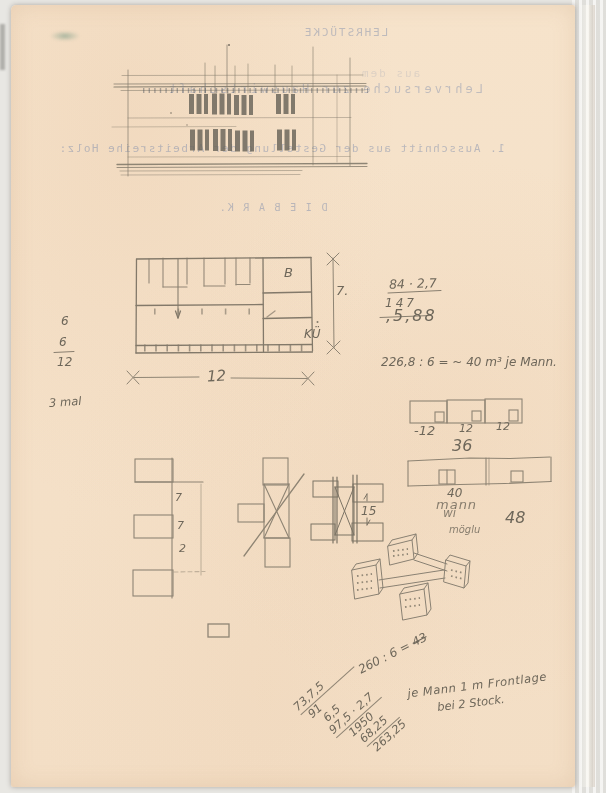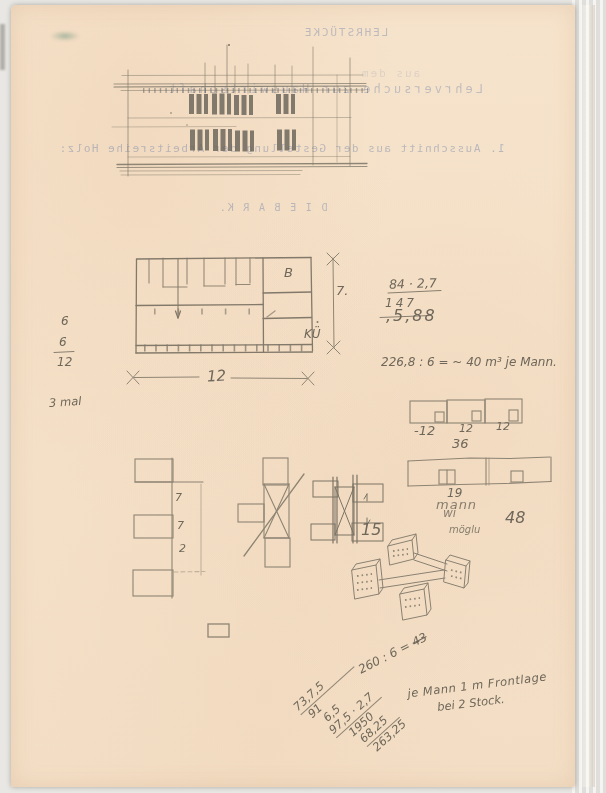--- a/index.html
+++ b/index.html
@@ -287,33 +287,33 @@
 <div class="hw" style="left:49px;top:395px;font-size:11.5px;transform:rotate(-4deg);">3 mal</div>
 
 <div class="hw" style="left:389px;top:276px;font-size:12.5px;transform:rotate(-2deg);">84 · 2,7</div>
 <div class="hw" style="left:385px;top:296px;font-size:12px;letter-spacing:3px;">147</div>
 <div class="hw" style="left:386px;top:306px;font-size:16px;letter-spacing:2px;">,5,88</div>
 <div class="hw" style="left:381px;top:315px;font-size:12px;margin-top:40px;">226,8 : 6 = ~ 40 m³ je Mann.</div>
 
 <div class="hw" style="left:414px;top:423px;font-size:13px;">-12</div>
 <div class="hw" style="left:459px;top:422px;font-size:11px;">12</div>
 <div class="hw" style="left:496px;top:420px;font-size:11px;">12</div>
-<div class="hw" style="left:452px;top:436px;font-size:13px;">36</div>
-
-<div class="hw" style="left:447px;top:486px;font-size:12px;">19</div>
+<div class="hw" style="left:452px;top:436px;font-size:16px;">36</div>
+
+<div class="hw" style="left:447px;top:486px;font-size:12px;">40</div>
 <div class="hw" style="left:505px;top:508px;font-size:16px;">48</div>
 <div class="hw" style="left:436px;top:497px;font-size:13px;letter-spacing:1px;opacity:.8;text-align:center;">mann</div>
 <div class="hw" style="left:443px;top:506px;font-size:12px;opacity:.8;">wi</div>
 <div class="hw" style="left:449px;top:513px;font-size:10px;opacity:.8;margin-top:11px;">möglu</div>
 
 <div class="hw" style="left:175px;top:491px;font-size:11px;">7</div>
 <div class="hw" style="left:177px;top:519px;font-size:11px;">7</div>
 <div class="hw" style="left:179px;top:542px;font-size:11px;">2</div>
 
-<div class="hw" style="left:361px;top:520px;font-size:16px;">15</div>
+<div class="hw" style="left:361px;top:504px;font-size:12px;">15</div>
 
 <div class="hw" style="left:356px;top:664px;font-size:12px;transform:rotate(-27deg);transform-origin:0 0;">
   <span>260 : 6 =</span>
   <span class="strike">43</span>
 </div>
 <div class="hw" style="left:407px;top:678px;font-size:11.5px;letter-spacing:.5px;transform:rotate(-7deg);">je Mann 1 m Frontlage</div>
 <div class="hw" style="left:437px;top:696px;font-size:11.5px;transform:rotate(-7deg);">bei 2 Stock.</div>
 
 <div class="diag">
   <div class="u">73,7,5</div>

